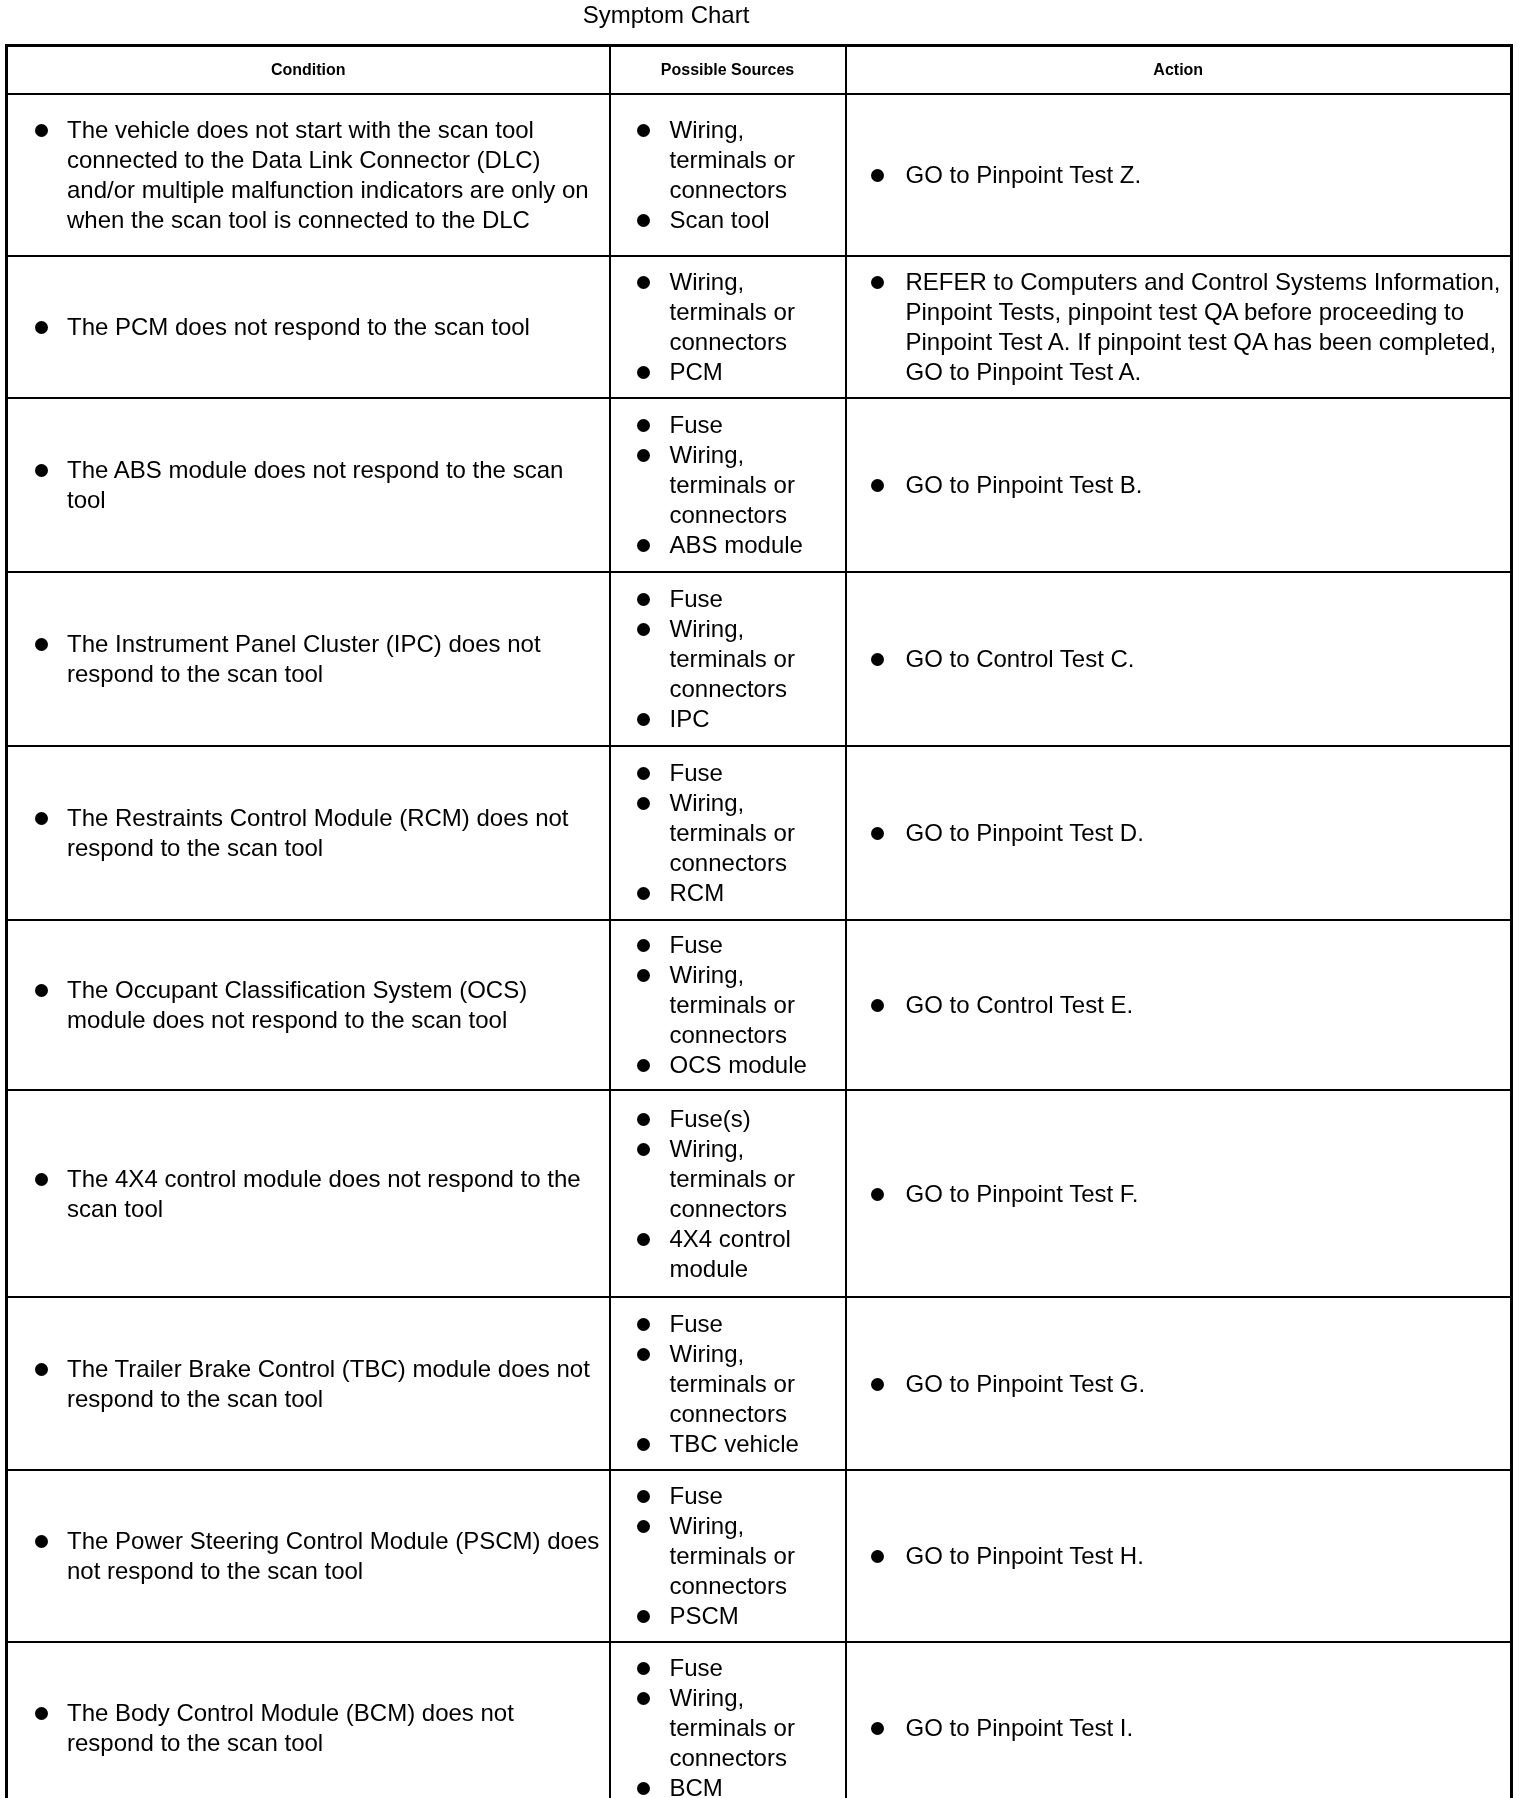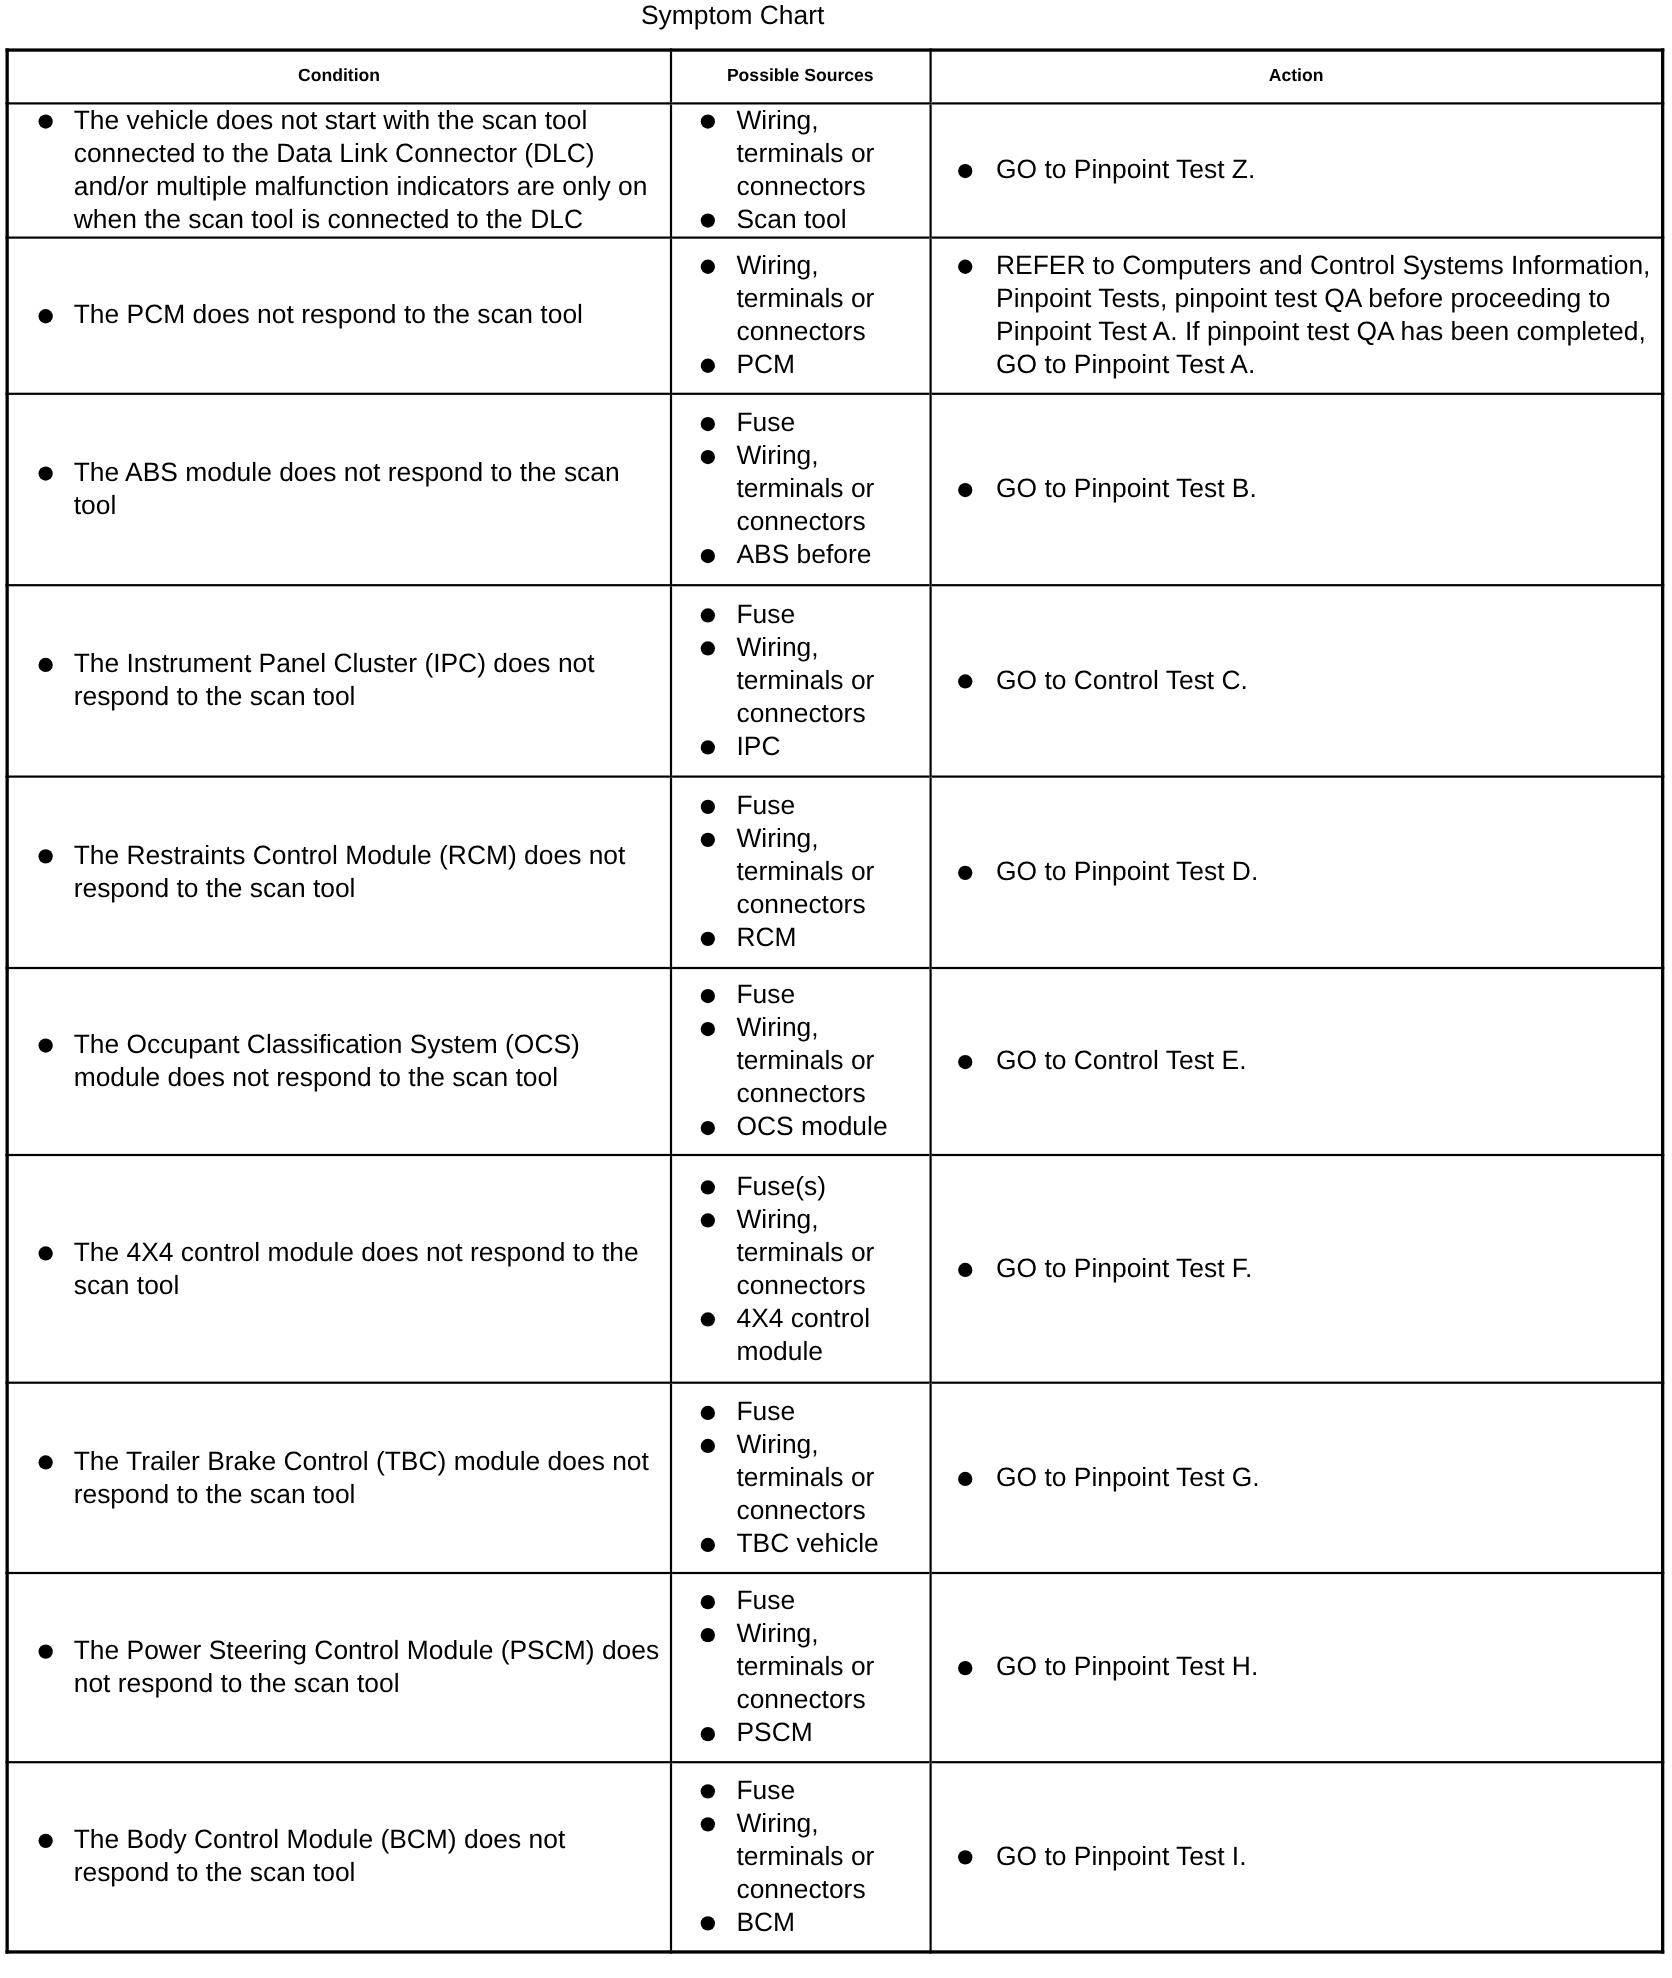--- a/index.html
+++ b/index.html
@@ -41,21 +41,21 @@
       <col class="c3">
     </colgroup>
   <thead>
     <tr>
       <th>Condition</th>
       <th>Possible Sources</th>
       <th>Action</th>
     </tr>
   </thead>
   <tbody id="rows">
-      <tr style="height: 122px;">
+      <tr style="height: 162px;">
         <td class="cond">
           <ul class="bl">
             <li><span class="dot"></span><span>The vehicle does not start with the scan tool connected to the Data Link Connector (DLC) and/or multiple malfunction indicators are only on when the scan tool is connected to the DLC</span></li>
           </ul>
         </td>
         <td class="src">
           <ul class="bl">
             <li><span class="dot"></span><span>Wiring, terminals or connectors</span></li>
             <li><span class="dot"></span><span>Scan tool</span></li>
           </ul>
@@ -87,21 +87,21 @@
       <tr style="height: 174px;">
         <td class="cond">
           <ul class="bl">
             <li><span class="dot"></span><span>The ABS module does not respond to the scan tool</span></li>
           </ul>
         </td>
         <td class="src">
           <ul class="bl">
             <li><span class="dot"></span><span>Fuse</span></li>
             <li><span class="dot"></span><span>Wiring, terminals or connectors</span></li>
-            <li><span class="dot"></span><span>ABS before</span></li>
+            <li><span class="dot"></span><span>ABS module</span></li>
           </ul>
         </td>
         <td class="act">
           <ul class="bl">
             <li><span class="dot"></span><span>GO to Pinpoint Test B.</span></li>
           </ul>
         </td>
       </tr>
       <tr style="height: 174px;">
         <td class="cond">

